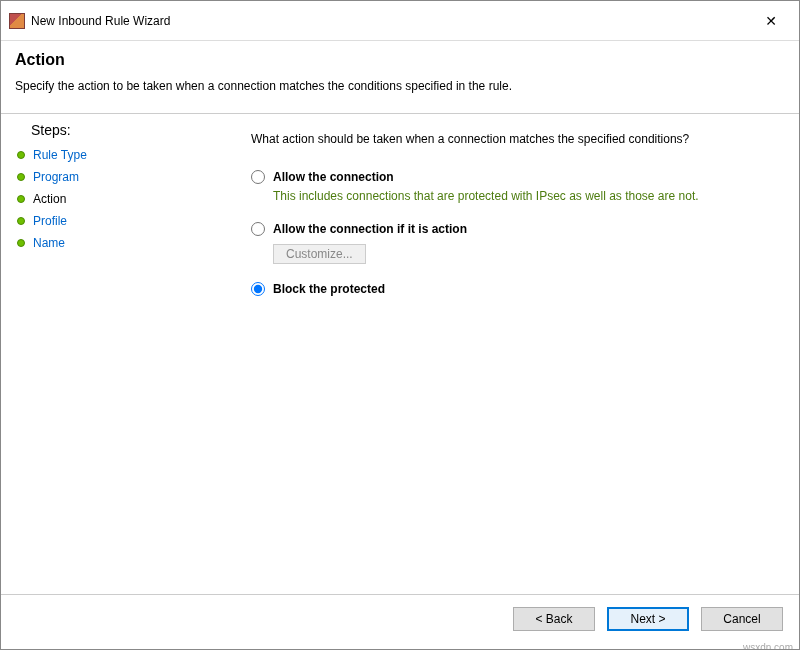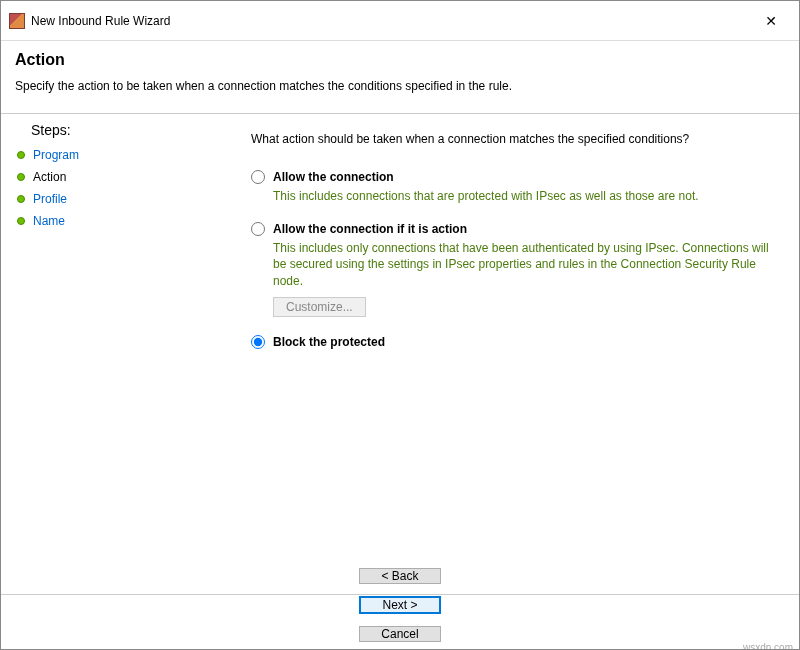--- a/index.html
+++ b/index.html
@@ -132,21 +132,20 @@
 
   
   .footer {
     border-top: 1px solid #ccc;
     height: 48px;
     display: flex;
     align-items: center;
     justify-content: flex-end;
     padding: 0 16px;
     gap: 12px;
-    flex-direction: column;
   }
   .btn {
     min-width: 82px;
     height: 24px;
     font-size: 12px;
     background: #e1e1e1;
     border: 1px solid #adadad;
     cursor: pointer;
   }
   .btn.default {
@@ -179,20 +178,24 @@
 </div>
 <div class="hr"></div>
 
 <div class="main">
 
   <div class="sidebar">
     <div class="steps-title">Steps:</div>
 
     <div class="step">
       <span class="bullet"></span>
+      <a href="#">Rule Type</a>
+    </div>
+    <div class="step">
+      <span class="bullet"></span>
       <a href="#">Program</a>
     </div>
     <div class="step current">
       <span class="bullet"></span>
       <a href="#">Action</a>
     </div>
     <div class="step">
       <span class="bullet"></span>
       <a href="#">Profile</a>
     </div>
@@ -211,21 +214,20 @@
         <span class="option-label">Allow the connection</span>
       </label>
       <div class="option-desc">This includes connections that are protected with IPsec as well as those are not.</div>
     </div>
 
     <div class="option">
       <label class="option-row">
         <input type="radio" name="action" style="">
         <span class="option-label">Allow the connection if it is action</span>
       </label>
-      <div class="option-desc">This includes only connections that have been authenticated by using IPsec. Connections will be secured using the settings in IPsec properties and rules in the Connection Security Rule node.</div>
       <button class="customize-btn" disabled="">Customize...</button>
     </div>
 
     <div class="option">
       <label class="option-row">
         <input type="radio" name="action" checked="" style="">
         <span class="option-label">Block the protected</span>
       </label>
     </div>
 

